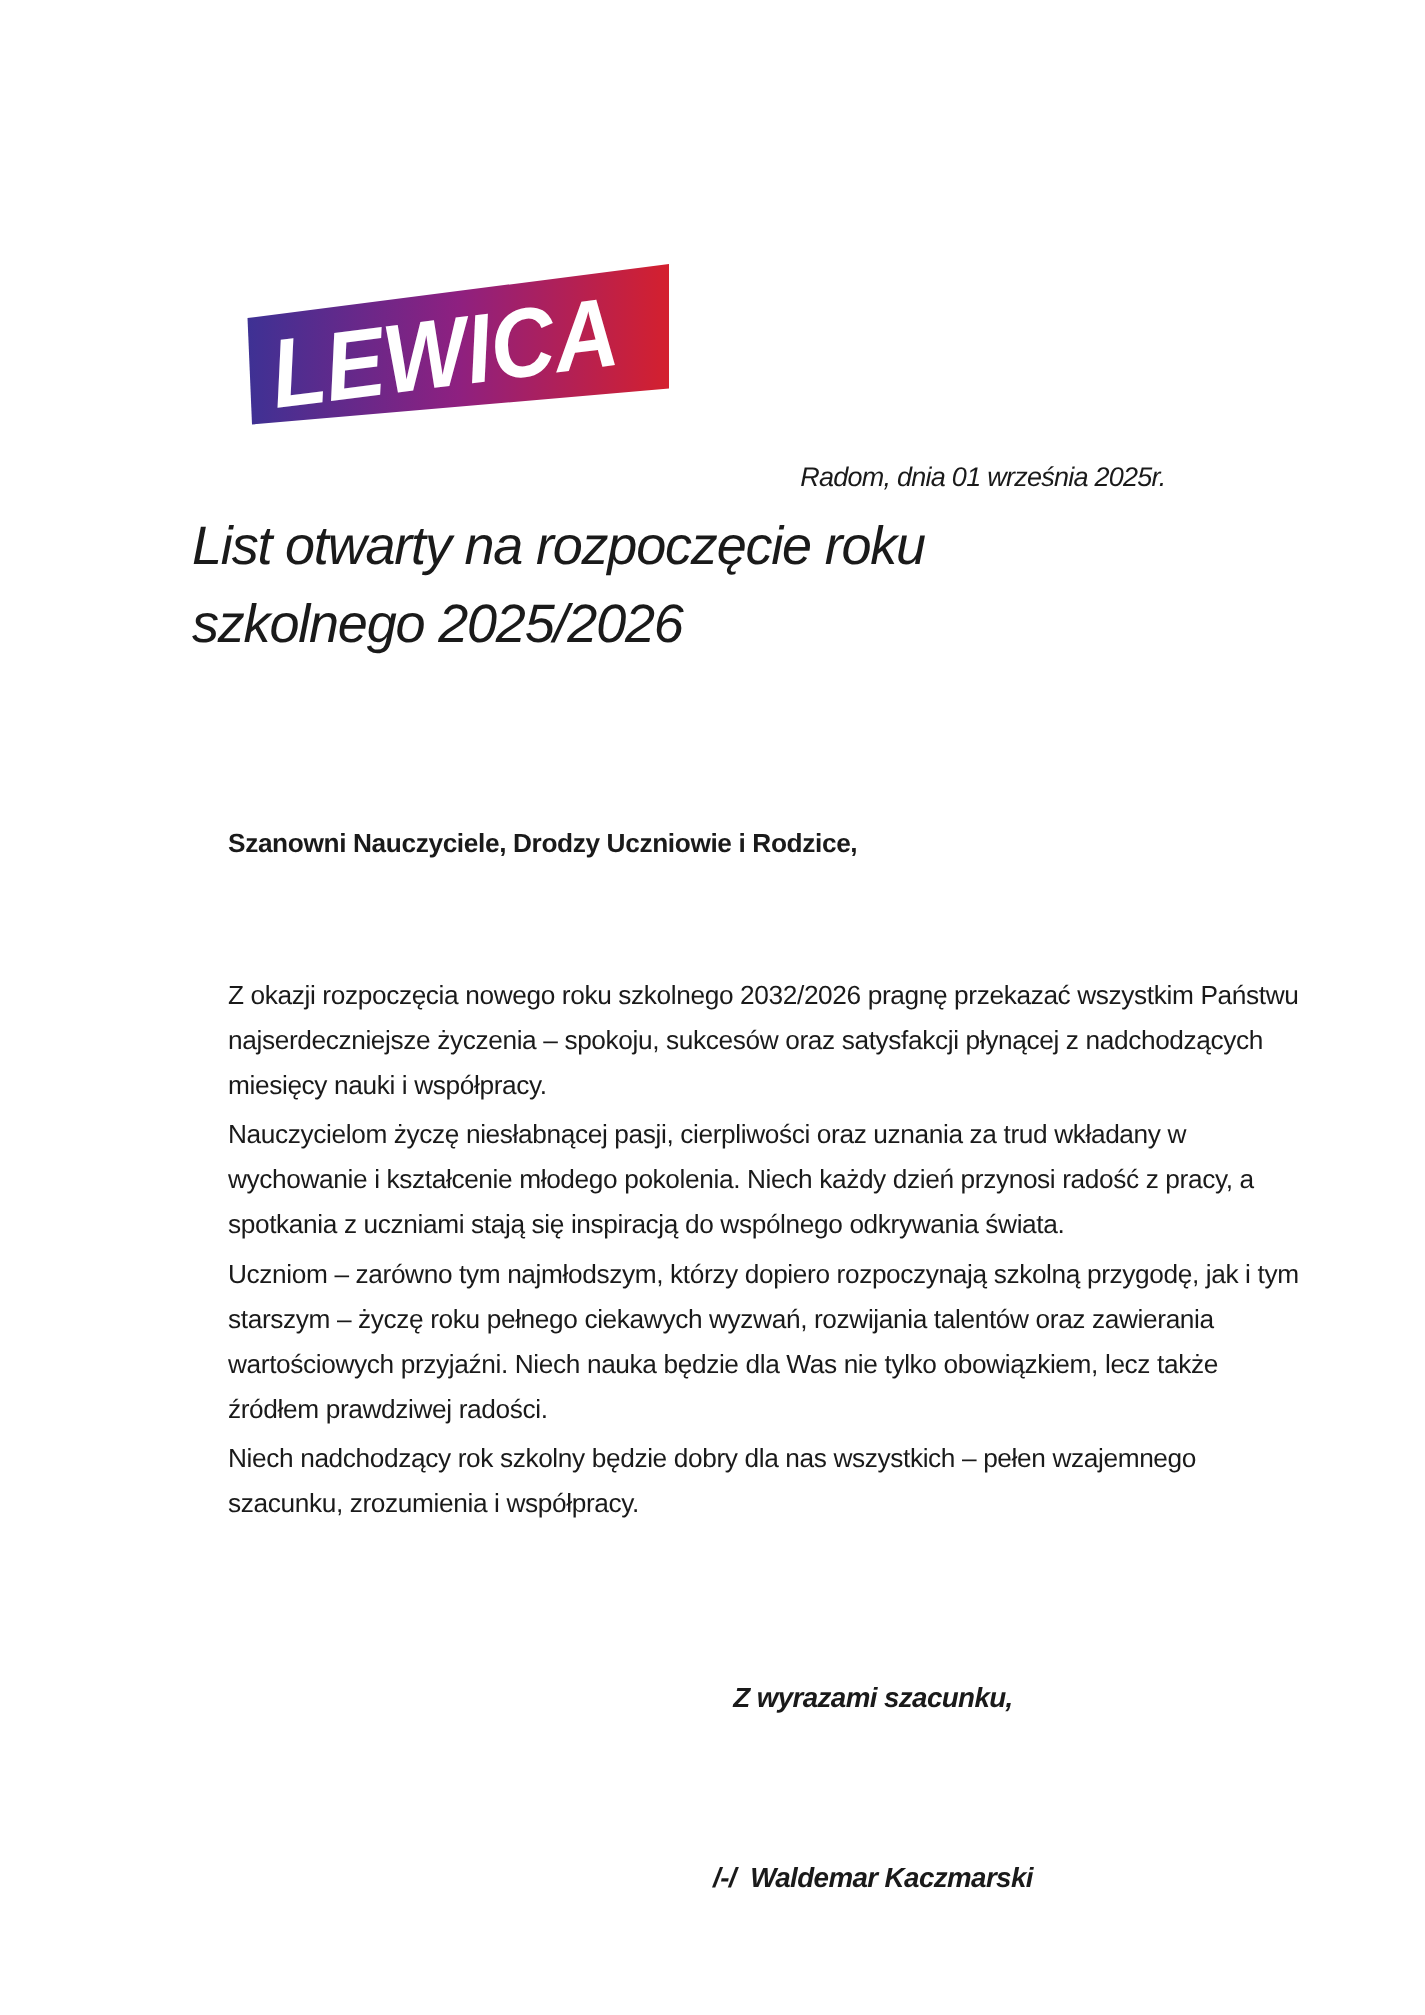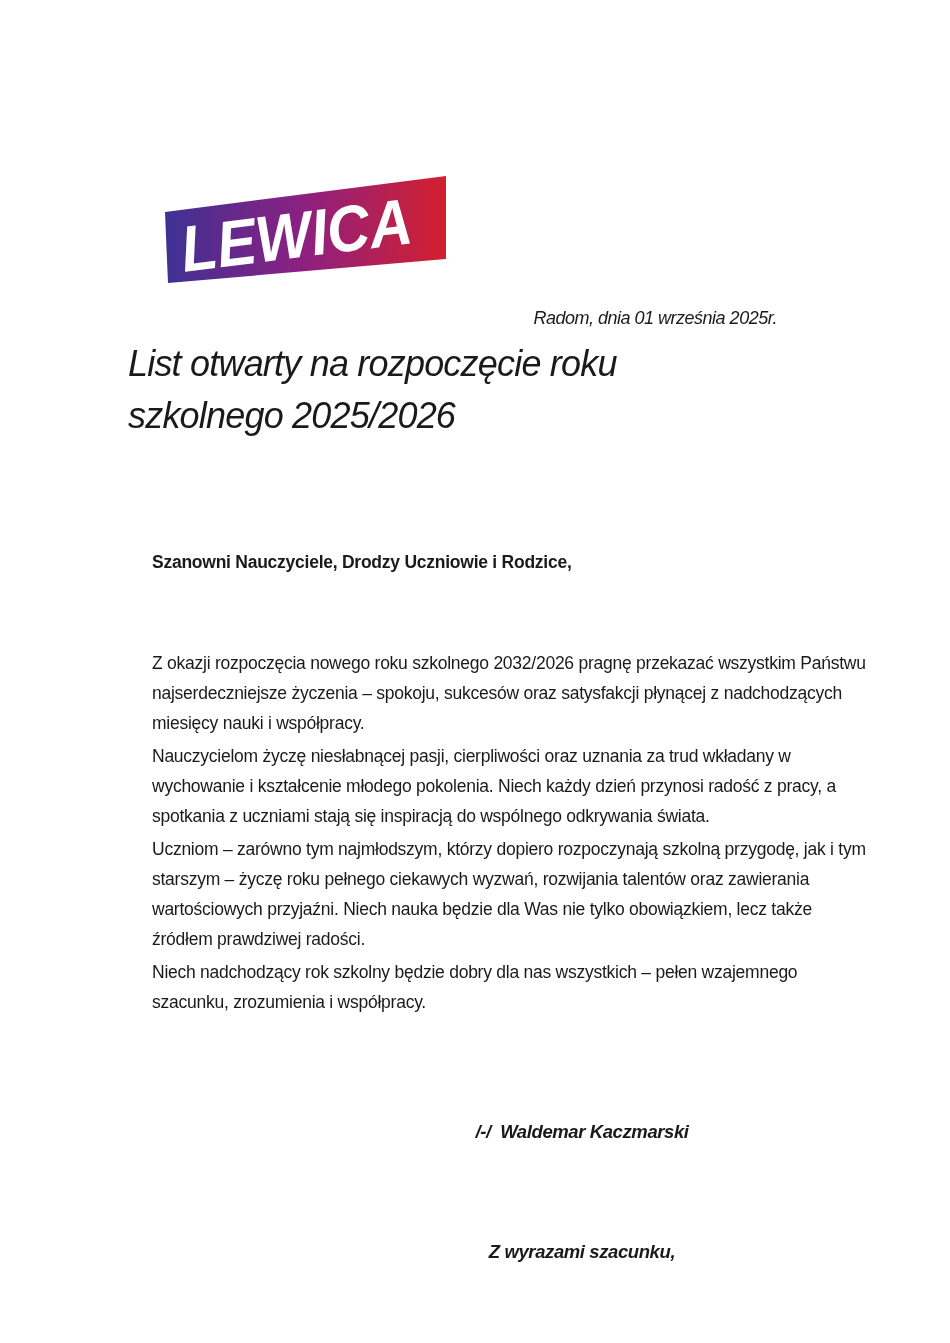--- a/index.html
+++ b/index.html
@@ -114,18 +114,18 @@
 miesięcy nauki i współpracy.</div><div class="paragraph">Nauczycielom życzę niesłabnącej pasji, cierpliwości oraz uznania za trud wkładany w
 wychowanie i kształcenie młodego pokolenia. Niech każdy dzień przynosi radość z pracy, a
 spotkania z uczniami stają się inspiracją do wspólnego odkrywania świata.</div><div class="paragraph">Uczniom – zarówno tym najmłodszym, którzy dopiero rozpoczynają szkolną przygodę, jak i tym
 starszym – życzę roku pełnego ciekawych wyzwań, rozwijania talentów oraz zawierania
 wartościowych przyjaźni. Niech nauka będzie dla Was nie tylko obowiązkiem, lecz także
 źródłem prawdziwej radości.</div><div class="paragraph">Niech nadchodzący rok szkolny będzie dobry dla nas wszystkich – pełen wzajemnego
 szacunku, zrozumienia i współpracy.</div></div>
   </div>
 
   <div class="closing">
+    <div>Z wyrazami szacunku,</div>
     <div>/-/  Waldemar Kaczmarski</div>
-    <div>Z wyrazami szacunku,</div>
     
   </div>
 
 </div>
 
 </body></html>

